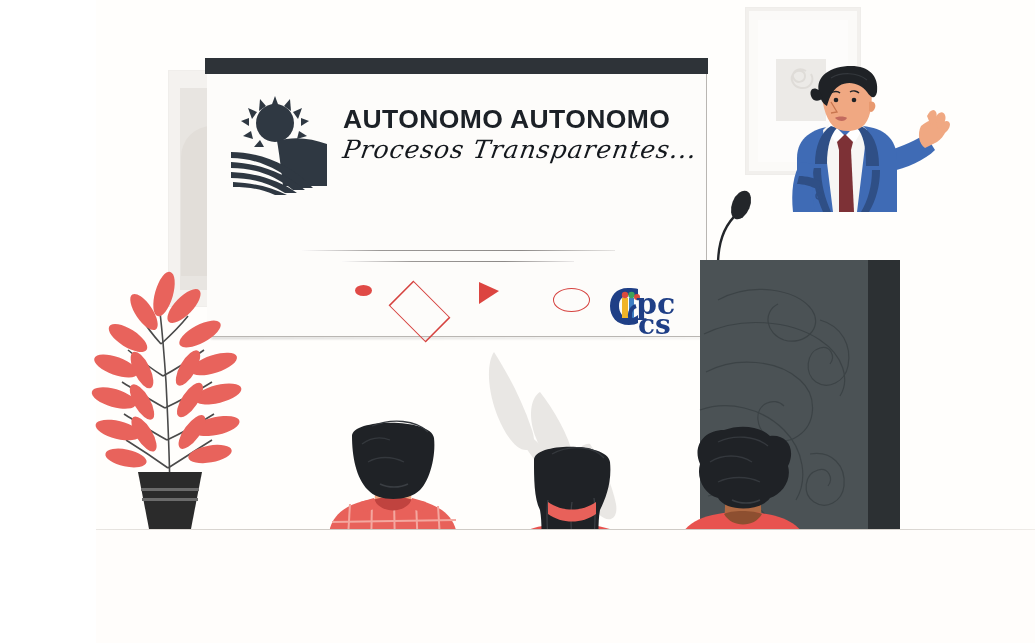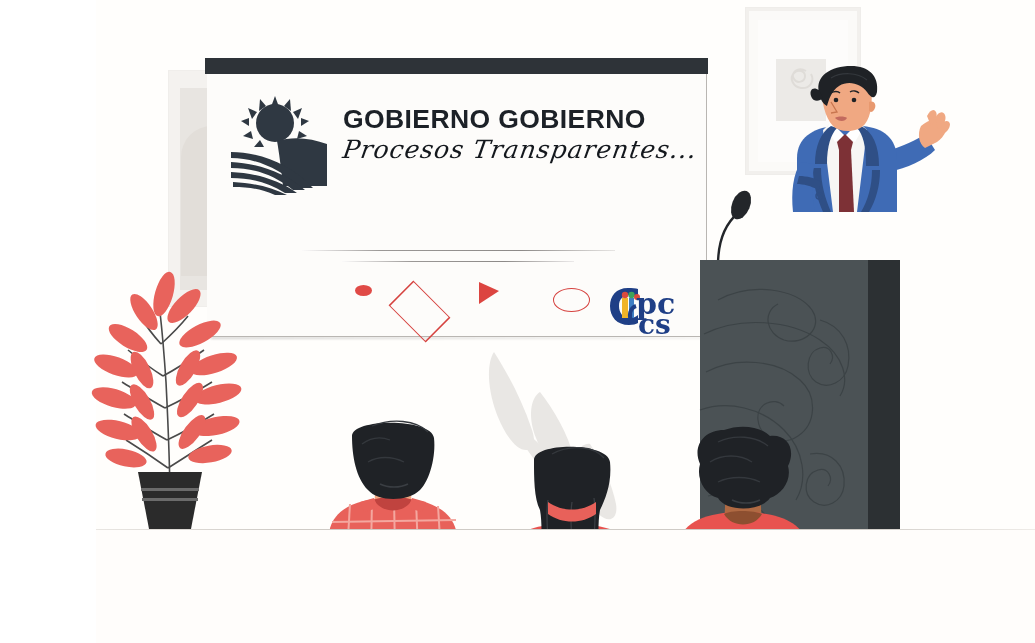--- a/index.html
+++ b/index.html
@@ -141,21 +141,21 @@
             </g>
             <path d="M46 47 C62 42 80 44 96 50 L96 92 L52 92 C50 74 48 58 46 47 Z"></path>
             <path d="M0 58 C28 58 60 70 82 94 L70 94 C48 74 24 64 0 64 Z"></path>
             <path d="M0 68 C26 69 54 79 74 96 L62 96 C42 80 22 74 0 74 Z"></path>
             <path d="M0 78 C24 79 48 86 66 99 L54 99 C36 88 20 84 0 84 Z"></path>
             <path d="M2 88 C22 89 40 93 56 101 L44 101 C30 95 18 93 2 93 Z"></path>
           </g>
         </svg>
 
         <div class="slide-title">
-          <div class="l1">GOBIERNO GOBIERNO</div>
+          <div class="l1">AUTONOMO AUTONOMO</div>
           <div class="slide-sub">Procesos  Transparentes...</div>
         </div>
       </div>
 
       <div class="rule1"></div>
       <div class="rule2"></div>
 
       <div class="shapes">
         <div class="sh-dot"></div>
         <div class="sh-diamond"></div>

